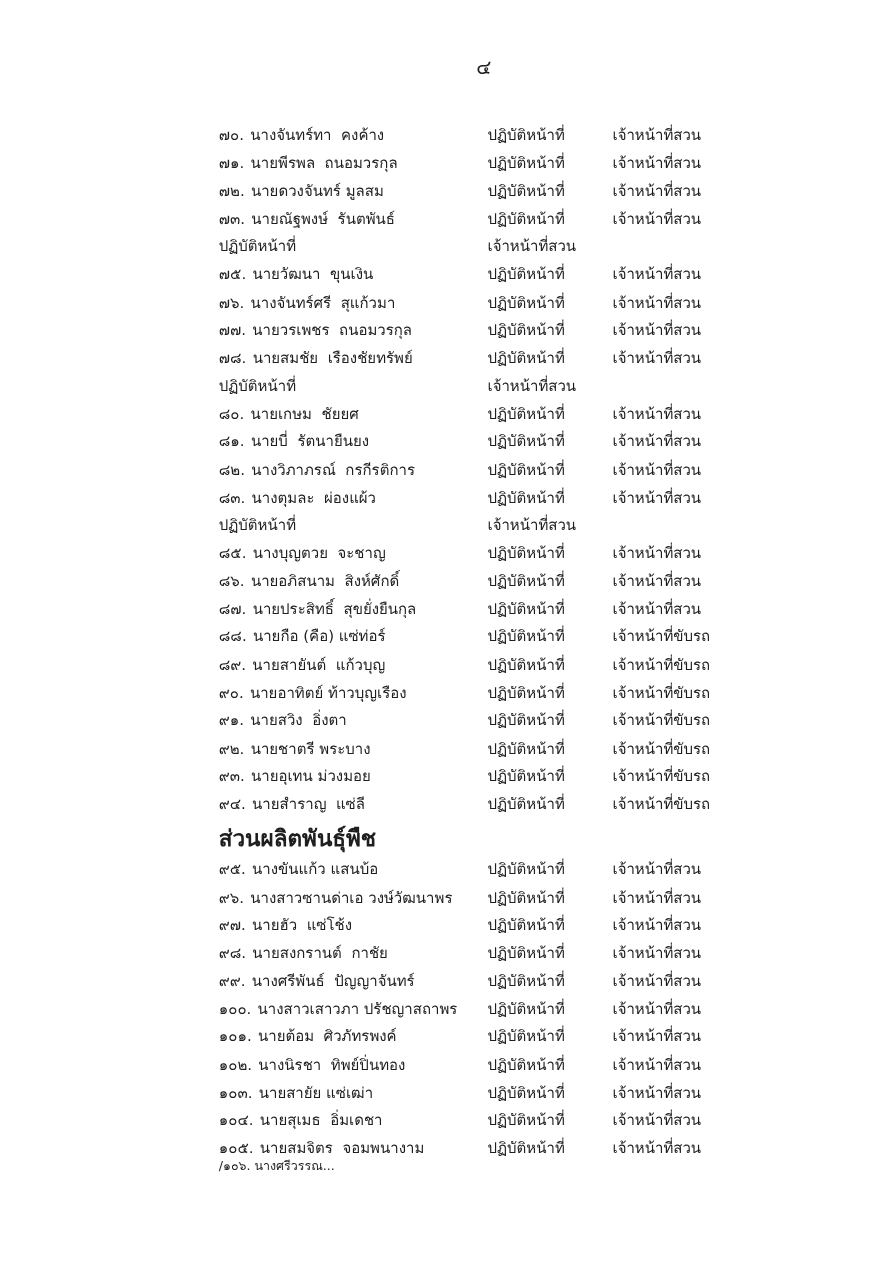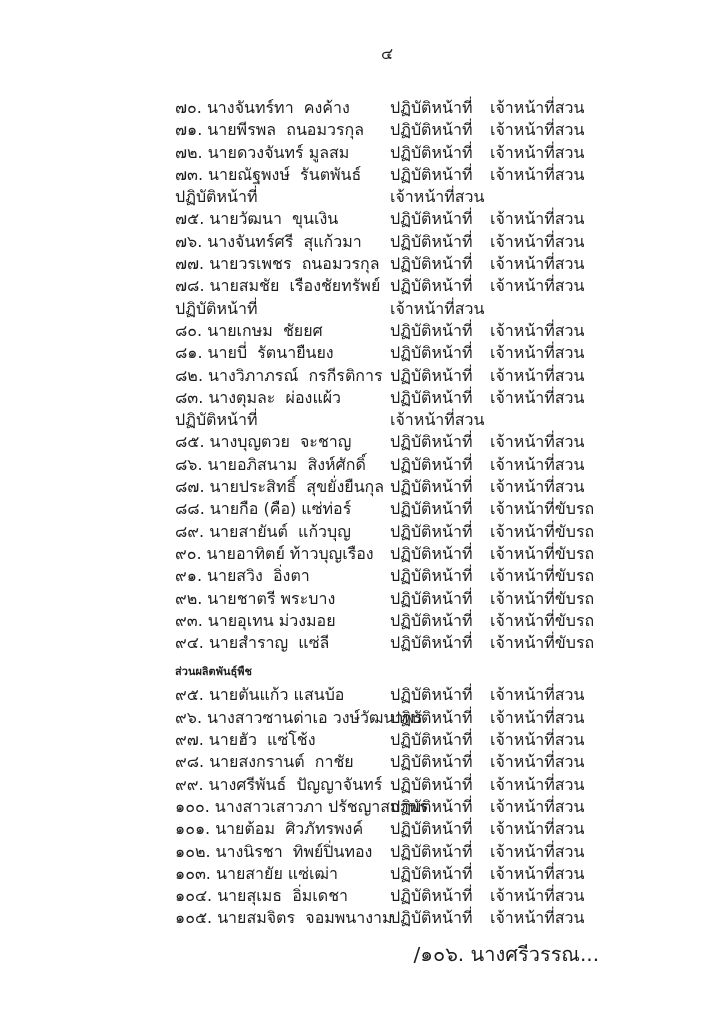--- a/index.html
+++ b/index.html
@@ -33,45 +33,45 @@
     position: absolute;
     left: 175px;
     top: 97px;
     width: 430px;
   }
   .row {
     display: grid;
     grid-template-columns: 215px 100px 1fr;
     height: 22.3px;
     line-height: 22.3px;
-    font-size: 16px;
+    font-size: 12px;
   }
   .cell {
     white-space: pre;
     overflow: visible;
   }
   .namecell .entry-name {
     margin-left: 5px;
     white-space: pre;
   }
   .section-header {
     font-weight: bold;
-    font-size: 11px;
+    font-size: 18px;
     height: 24px;
     line-height: 24px;
     margin-top: 6px;
     white-space: pre;
   }
   .footer-note {
     position: absolute;
-    top: 944px;
+    top: 924px;
     left: 175px;
     width: 424px;
-    text-align: right;
-    font-size: 20px;
+    text-align: left;
+    font-size: 10px;
     line-height: 20px;
     white-space: pre;
   }
 </style>
 </head>
 <body>
 
 <div class="page">
 
   <div class="page-number">๔</div>
@@ -220,21 +220,21 @@
 
   <div class="row">
     <span class="cell namecell"><span class="entry-no">๙๔.</span><span class="entry-name">นายสำราญ  แซ่ลี</span></span>
     <span class="cell">ปฏิบัติหน้าที่</span>
     <span class="cell">เจ้าหน้าที่ขับรถ</span>
   </div>
 
   <div class="section-header">ส่วนผลิตพันธุ์พืช</div>
 
   <div class="row">
-    <span class="cell namecell"><span class="entry-no">๙๕.</span><span class="entry-name">นายตันแก้ว แสนบ้อ</span></span>
+    <span class="cell namecell"><span class="entry-no">๙๕.</span><span class="entry-name">นางขันแก้ว แสนบ้อ</span></span>
     <span class="cell">ปฏิบัติหน้าที่</span>
     <span class="cell">เจ้าหน้าที่สวน</span>
   </div>
 
   <div class="row">
     <span class="cell namecell"><span class="entry-no">๙๖.</span><span class="entry-name">นางสาวซานด่าเอ วงษ์วัฒนาพร</span></span>
     <span class="cell">ปฏิบัติหน้าที่</span>
     <span class="cell">เจ้าหน้าที่สวน</span>
   </div>
 

